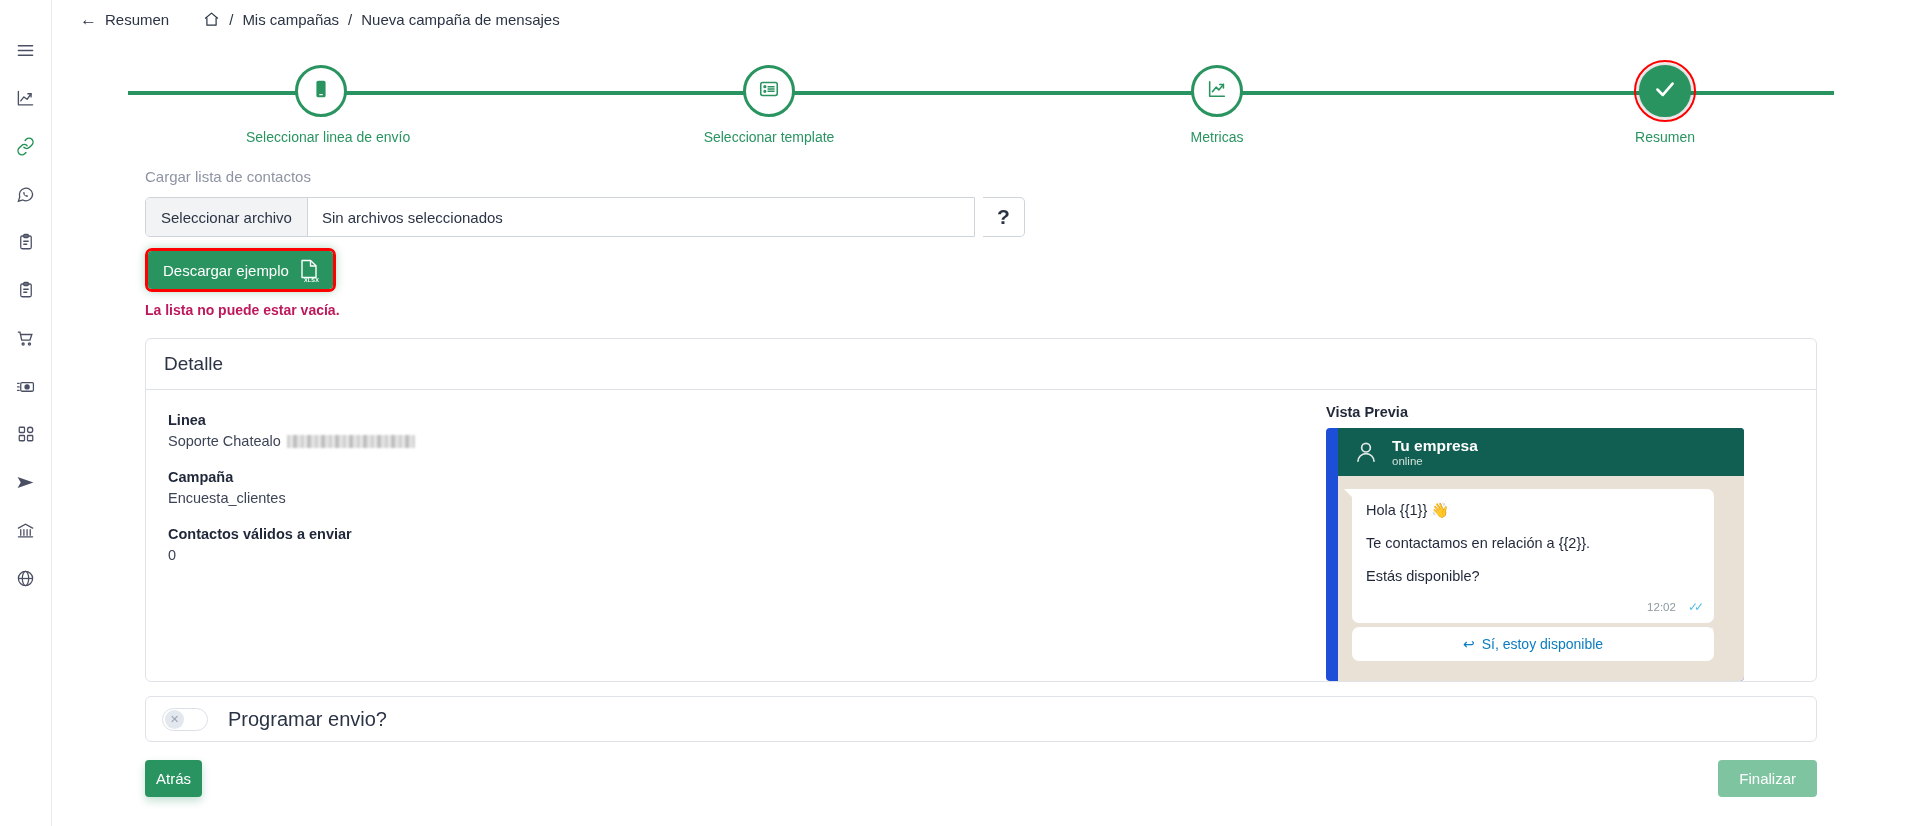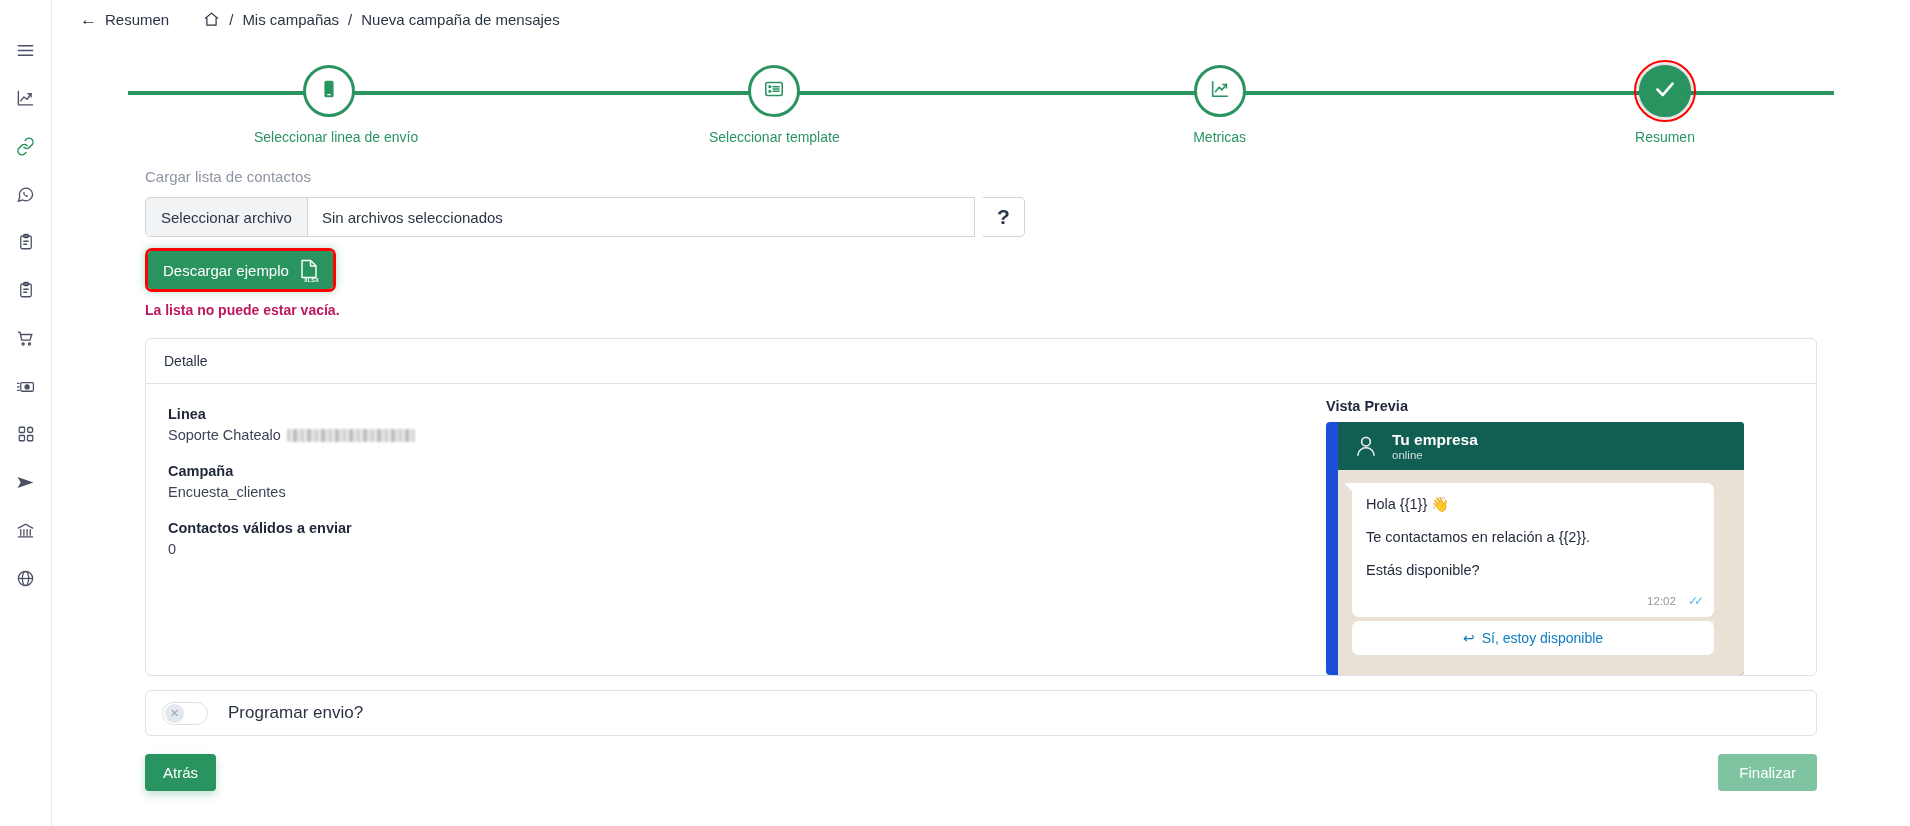--- a/index.html
+++ b/index.html
@@ -54,21 +54,21 @@
   .stepper {
     position: relative;
     margin: 18px 76px 0 76px;
     height: 106px;
   }
   .stepper-line {
     position: absolute; left: 0; right: 0; top: 35px;
     height: 4px; background: #2a9461;
   }
   .steps {
-    position: absolute; left: 8px; right: 0; top: 0;
+    position: absolute; left: 0; right: 0; top: 0;
     display: flex; justify-content: space-between;
   }
   .step { position: relative; width: 150px; text-align: center; }
   .step .bubble {
     width: 52px; height: 52px; border-radius: 50%;
     border: 3px solid #2a9461; background: #ffffff;
     margin: 9px auto 0 auto;
     display: flex; align-items: center; justify-content: center;
     color: #2a9461;
   }
@@ -138,21 +138,21 @@
   }
   .err-msg { margin-top: 10px; font-size: 14px; color: #be185d; font-weight: 600; }
 
   
   .detail-card {
     margin: 20px 93px 0 93px;
     border: 1px solid #dfe2e6; border-radius: 6px;
     background: #fff; overflow: hidden;
   }
   .detail-head {
-    padding: 14px 18px; font-size: 14px; color: #2b3445;
+    padding: 14px 18px; font-size: 19px; color: #2b3445;
     border-bottom: 1px solid #dfe2e6;
   }
   .detail-body {
     display: flex; min-height: 288px; justify-content: flex-end;
   }
   .detail-left { flex: 1; padding: 22px 0 10px 22px; }
   .d-group { margin-bottom: 20px; }
   .d-label { font-size: 14.5px; color: #1f2739; font-weight: 700; margin-bottom: 5px; }
   .d-value { font-size: 14.5px; color: #3c4456; display: flex; align-items: center; gap: 6px; }
   .redacted {
@@ -230,30 +230,30 @@
     width: 46px; height: 23px; border-radius: 12px;
     border: 1px solid #dbe0e6; background: #fff;
     display: flex; align-items: center; padding: 0 2px;
     cursor: pointer;
   }
   .knob {
     width: 19px; height: 19px; border-radius: 50%;
     background: #e3e8ee; color: #9aa3b0;
     font-size: 11px; display: flex; align-items: center; justify-content: center;
   }
-  .sched-label { margin-left: 20px; font-size: 17px; color: #2b3445; }
+  .sched-label { margin-left: 20px; font-size: 20px; color: #2b3445; }
 
   
   .footer {
     margin: 18px 93px 0 93px;
     display: flex; justify-content: space-between; align-items: center;
   }
   .btn-back {
     background: #2a9461; color: #fff; border: none; border-radius: 4px;
-    padding: 10px 18px; font-size: 15px; cursor: pointer;
+    padding: 10px 11px; font-size: 15px; cursor: pointer;
     box-shadow: 0 4px 9px rgba(42,148,97,.28);
     font-family: "Liberation Sans", sans-serif;
   }
   .btn-finish {
     background: #7fc4a0; color: #ffffff; border: none; border-radius: 4px;
     padding: 10px 21px; font-size: 15px; cursor: not-allowed;
     font-family: "Liberation Sans", sans-serif;
   }
 </style>
 </head>

